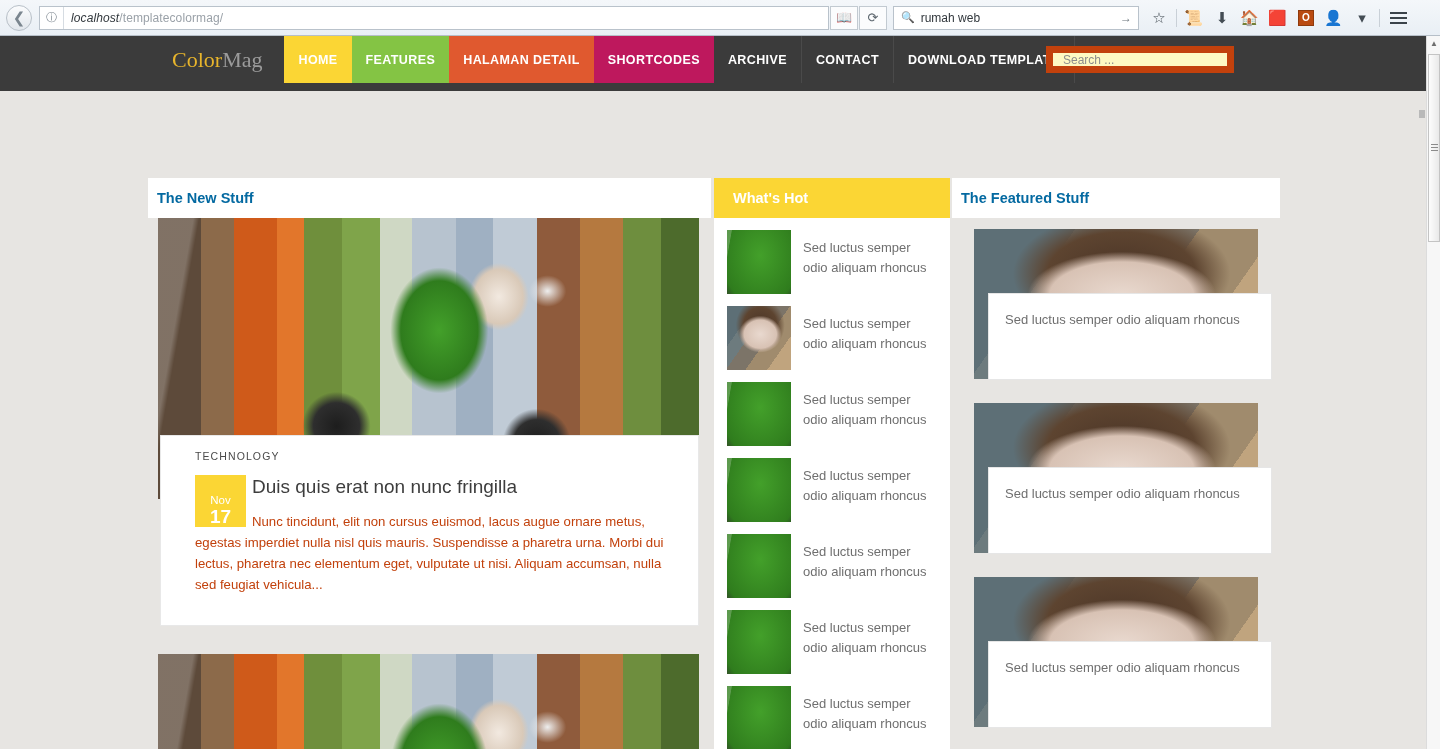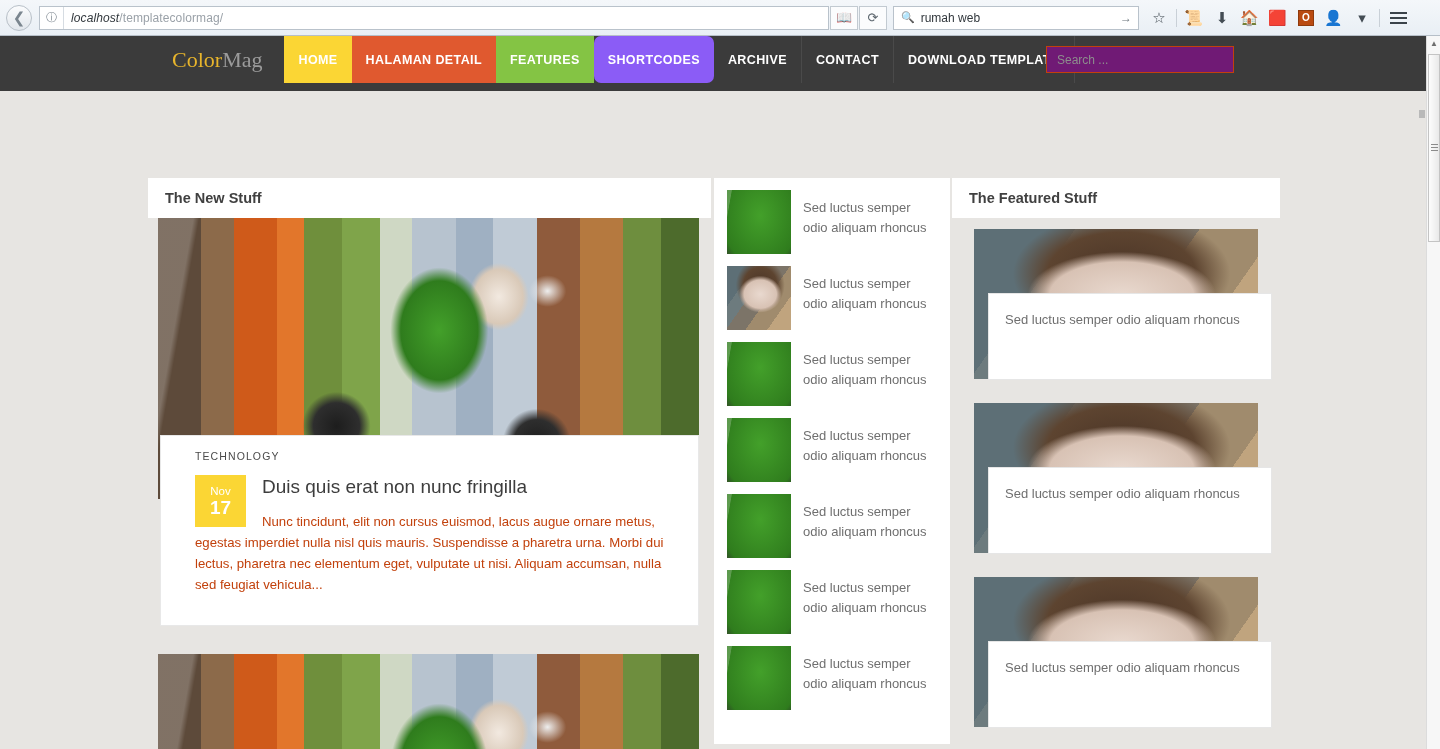--- a/index.html
+++ b/index.html
@@ -103,26 +103,26 @@
   .logo .c2 { color: #9b9b9b; }
   .nav-item {
     display: flex; align-items: center; padding: 0 14px;
     color: #ffffff; font-size: 12.5px; font-weight: bold;
     letter-spacing: 0.4px; text-transform: uppercase;
     border-right: 1px solid #4a4a4a;
   }
   .nav-item.home { background: #fbd634; color: #ffffff; border-right: none; }
   .nav-item.detail { background: #e0592f; border-right: none; }
   .nav-item.features { background: #84c444; border-right: none; }
-  .nav-item.shortcodes { background: #8b5cf6; border-right: none; border-radius: 7px; }
+  .nav-item.shortcodes { background: #be185d; border-right: none; }
   .nav-item.plain { background: transparent; }
   .nav-search {
     position: absolute; left: 1046px; top: 10px;
     width: 188px; height: 27px;
-    background: #701a75; border: 1px solid #c2410c;
+    background: #fef9c3; border: 7px solid #c2410c;
     display: flex; align-items: center;
     padding-left: 10px;
     color: #8d8d8d; font-size: 12px;
   }
 
   
   .content { position: absolute; top: 47px; left: 0; width: 1426px; }
 
   .col-new {
     position: absolute; left: 148px; top: 95px;
@@ -132,22 +132,22 @@
     position: absolute; left: 714px; top: 95px;
     width: 236px;
   }
   .col-feat {
     position: absolute; left: 952px; top: 95px;
     width: 328px;
   }
 
   .panel-head {
     height: 40px; background: #ffffff;
-    display: flex; align-items: center; padding-left: 17px;
-    font-size: 14.5px; color: #404040; font-weight: bold;
+    display: flex; align-items: center; padding-left: 9px;
+    font-size: 14.5px; color: #0369a1; font-weight: bold;
   }
   .panel-head.hot {
     background: #fbd634; color: #ffffff; padding-left: 19px;
   }
   .panel-head.feat { background: #ffffff; }
 
   .hot-body { background: #ffffff; padding: 12px 0 0 0; height: 566px; overflow: hidden; }
   .feat-body { background: transparent; padding-top: 11px; }
 
   
@@ -166,22 +166,22 @@
     width: 539px;
     border: 1px solid #e8e8e8;
   }
   .cat-label {
     font-size: 10.5px; letter-spacing: 1.1px; color: #4a4a4a;
     font-weight: normal; margin-bottom: 10px;
   }
   .date-badge {
     float: left; width: 51px; height: 52px;
     background: #fbd634; color: #ffffff;
-    display: flex; flex-direction: column; align-items: center; justify-content: center;
-    margin-right: 16px; margin-top: 3px;
+    display: flex; flex-direction: column; align-items: center; justify-content: flex-end;
+    margin-right: 6px; margin-top: 3px;
   }
   .date-badge .m { font-size: 11.5px; line-height: 14px; }
   .date-badge .d { font-size: 19px; font-weight: bold; line-height: 20px; }
   .article-title {
     font-size: 19px; color: #3d3d3d; font-weight: normal;
     line-height: 30px; margin-bottom: 9px; padding-left: 21px;
   }
   .article-excerpt {
     font-size: 13.2px; color: #c2410c; line-height: 21px;
     text-align: left;
@@ -319,22 +319,22 @@
 
 <div class="viewport">
 
   <div class="site-nav">
     <div class="nav-inner">
       <div class="logo">
         <span class="c1">Color</span>
           <span class="c2">Mag</span>
       </div>
       <div class="nav-item home">HOME</div>
+      <div class="nav-item features">FEATURES</div>
       <div class="nav-item detail">HALAMAN DETAIL</div>
-      <div class="nav-item features">FEATURES</div>
       <div class="nav-item shortcodes">SHORTCODES</div>
       <div class="nav-item plain">ARCHIVE</div>
       <div class="nav-item plain">CONTACT</div>
       <div class="nav-item plain">DOWNLOAD TEMPLATE</div>
     </div>
     <div class="nav-search">Search ...</div>
   </div>
 
   <div class="content">
 
@@ -351,20 +351,21 @@
           </div>
           <div class="article-title">Duis quis erat non nunc fringilla</div>
           <div class="article-excerpt">Nunc tincidunt, elit non cursus euismod, lacus augue ornare metus, egestas imperdiet nulla nisl quis mauris. Suspendisse a pharetra urna. Morbi dui lectus, pharetra nec elementum eget, vulputate ut nisi. Aliquam accumsan, nulla sed feugiat vehicula...</div>
         </div>
       </div>
 
       <div class="article-img2 img-cyclist"></div>
     </div>
 
     <div class="col-hot">
+      <div class="panel-head hot">What's Hot</div>
       <div class="hot-body">
 
         <div class="hot-item">
           <div class="hot-thumb img-cyclist"></div>
           <div class="hot-text">Sed luctus semper odio aliquam rhoncus</div>
         </div>
         <div class="hot-item">
           <div class="hot-thumb img-girl"></div>
           <div class="hot-text">Sed luctus semper odio aliquam rhoncus</div>
         </div>

